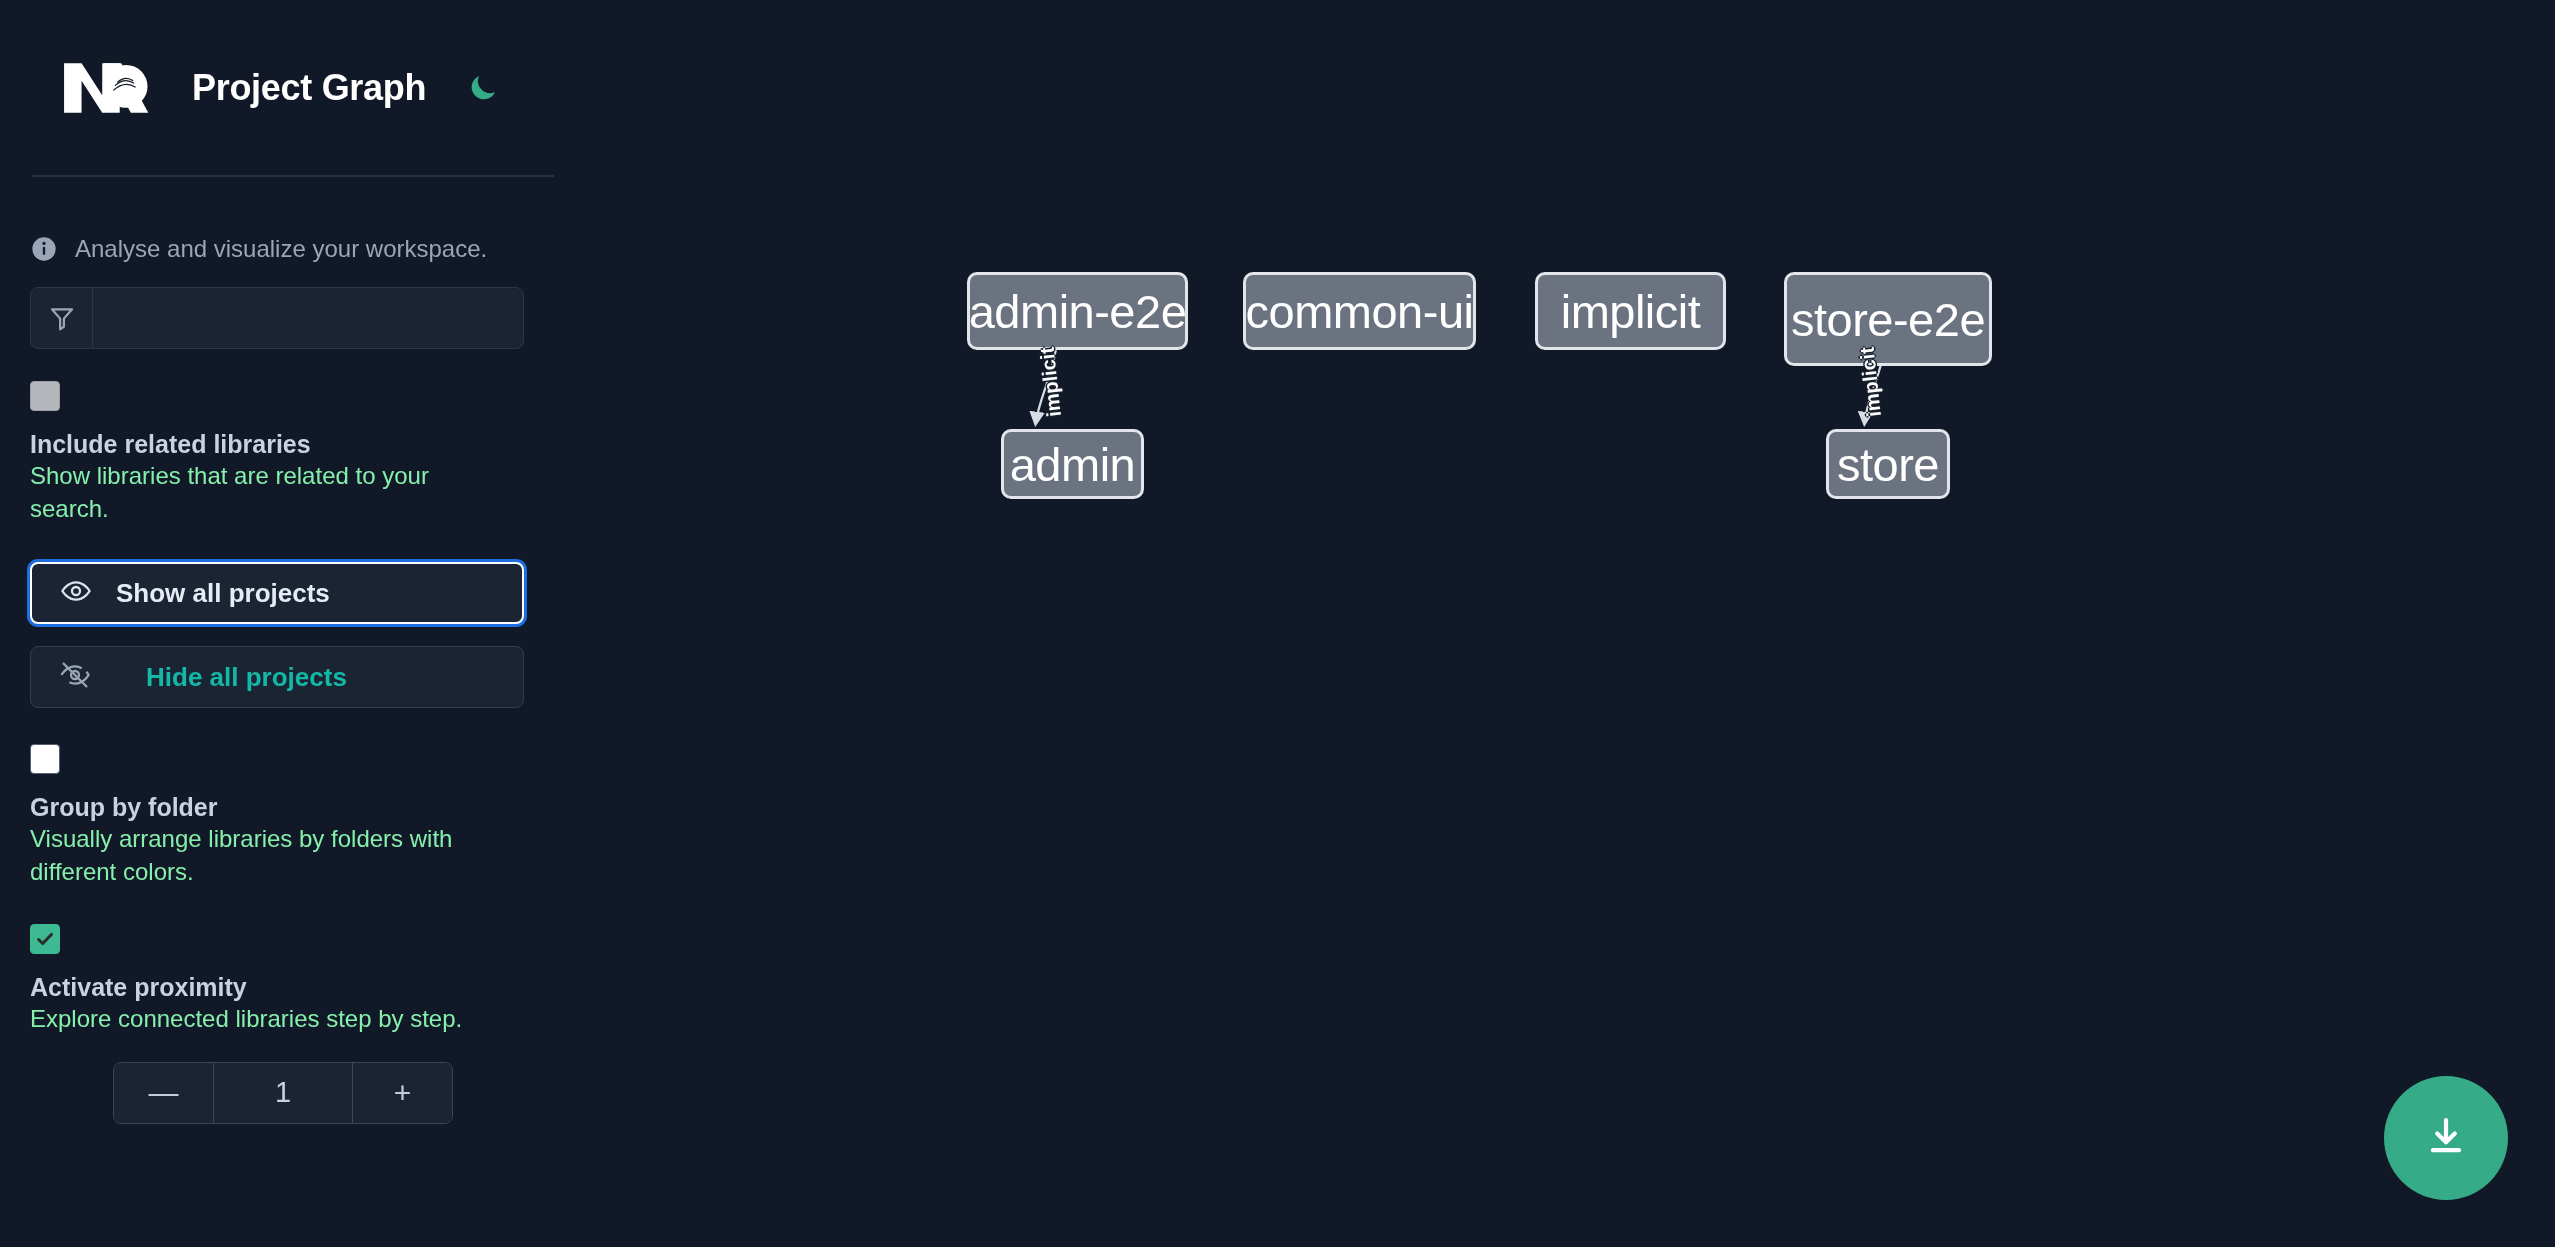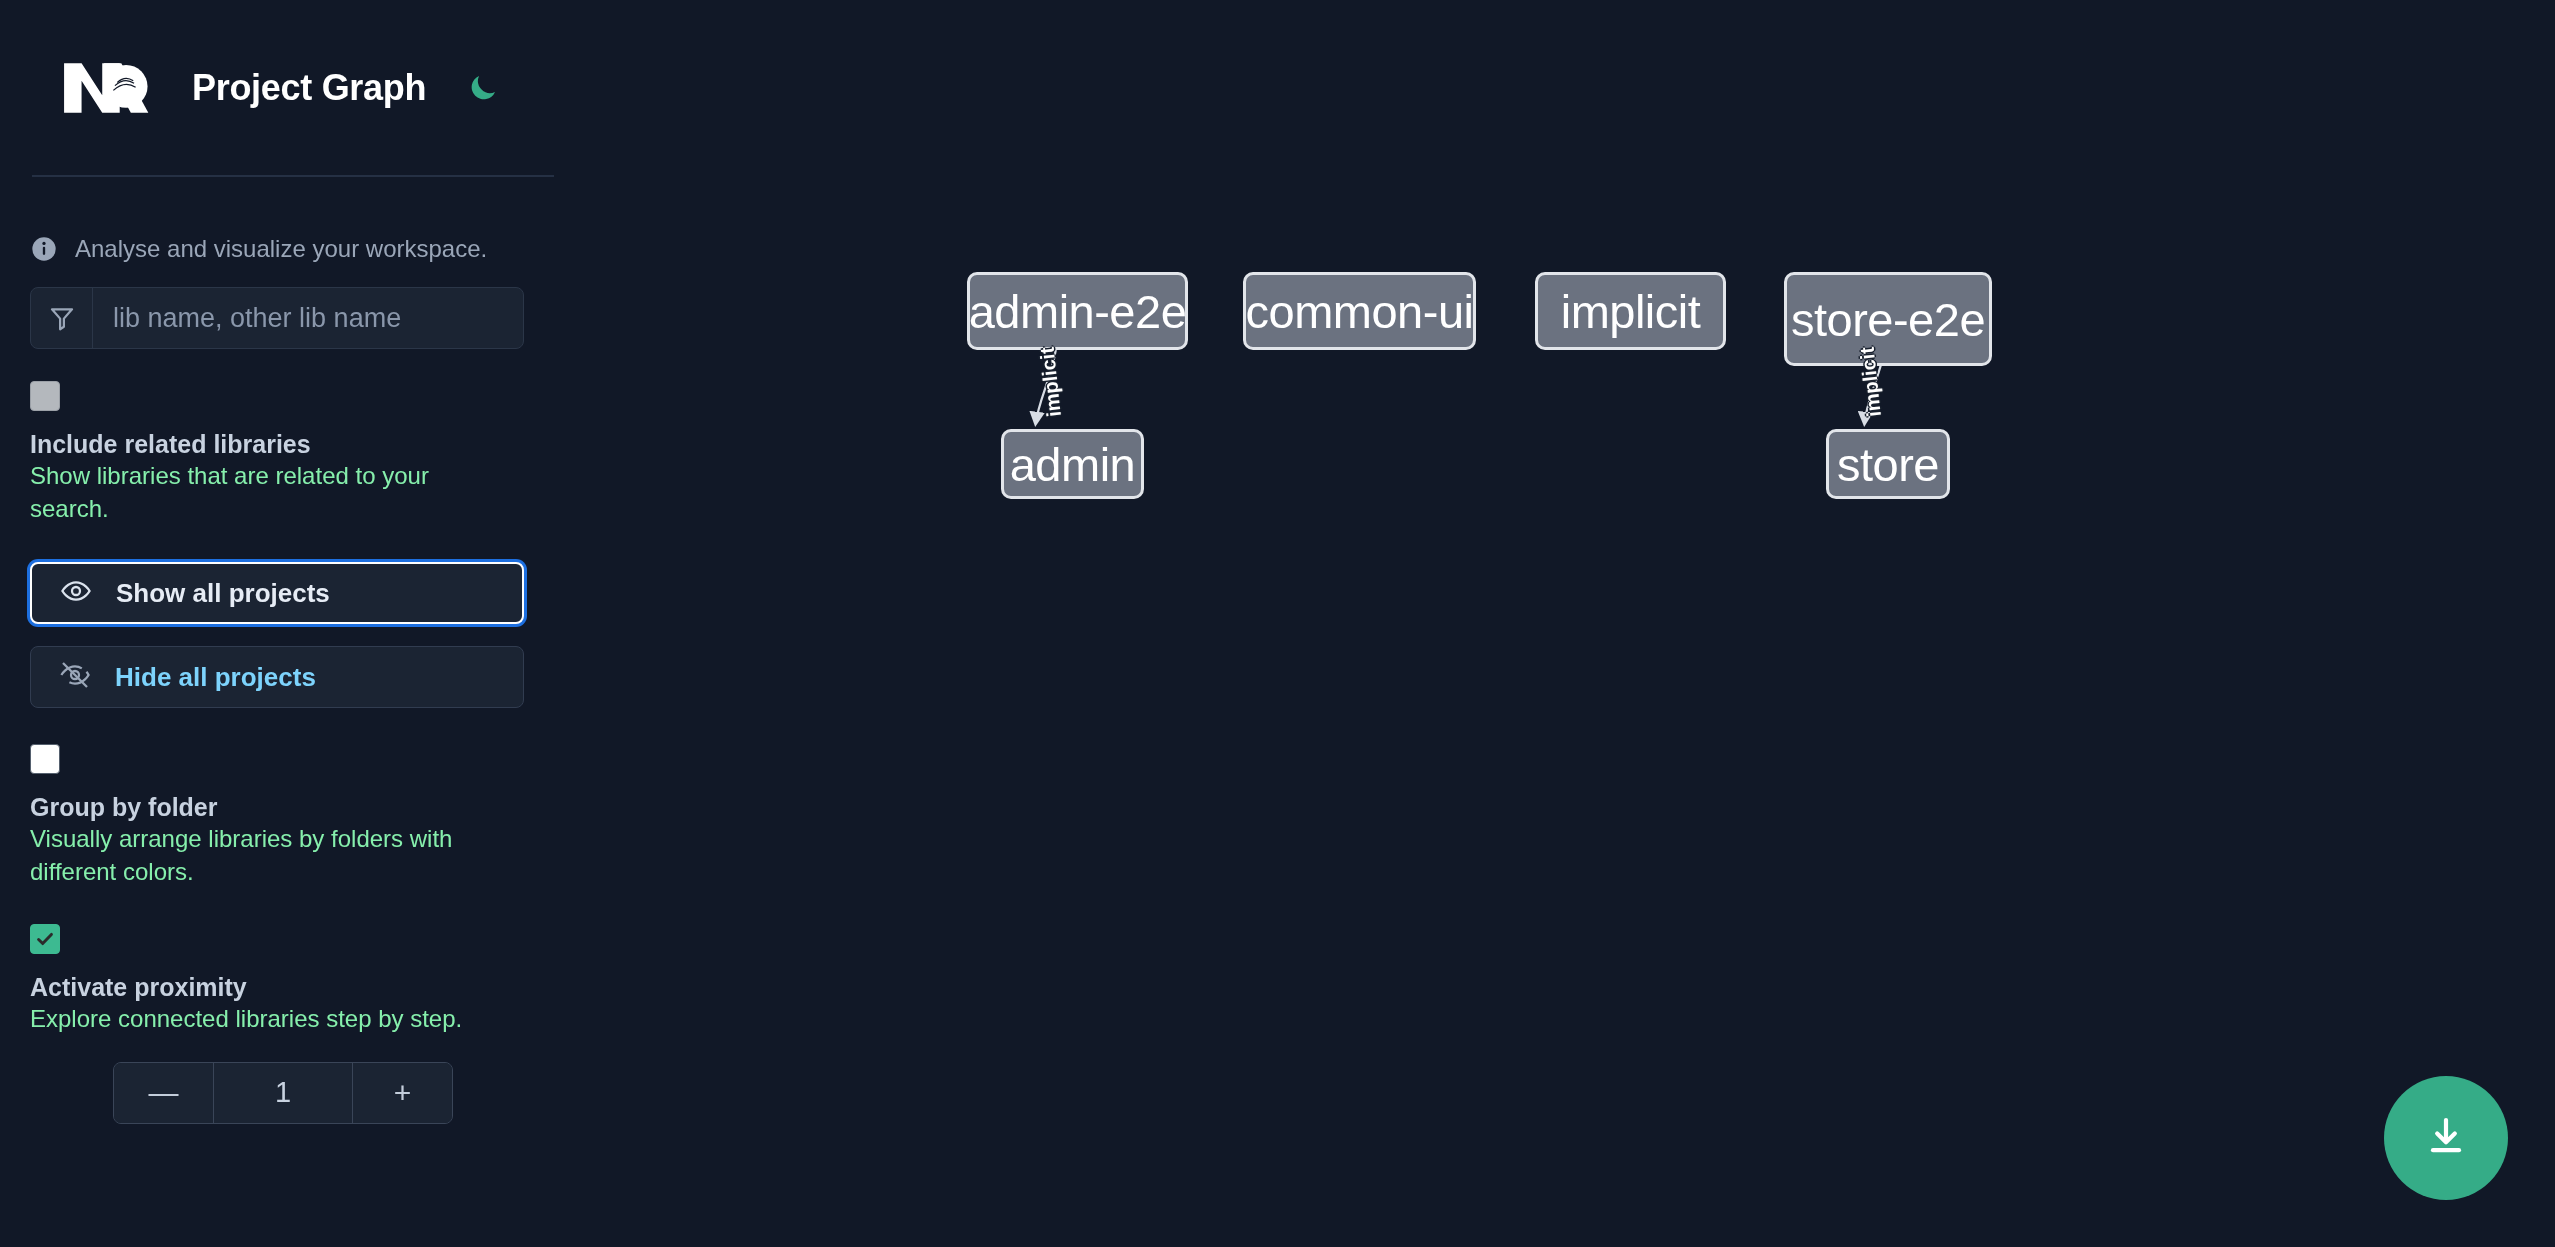--- a/index.html
+++ b/index.html
@@ -95,21 +95,21 @@
     border: 1px solid #313c50;
     border-radius: 8px;
     cursor: pointer;
   }
   .gbtn + .gbtn { margin-top: 22px; }
   .gbtn.focused {
     border: 2px solid #ffffff;
     box-shadow: 0 0 0 3px #1d6fe0;
   }
   .gbtn-label { font-size: 26px; font-weight: 700; color: #e6ecf5; }
-  .gbtn.muted .gbtn-label { color: #7dd3fc; }
+  .gbtn.muted .gbtn-label { color: #14b8a6; margin-left: 31px; }
 
   .stepper-row { padding: 26px 30px 0 113px; }
   .stepper {
     display: flex; width: 340px; height: 62px;
     border: 1px solid #3a4558; border-radius: 8px; overflow: hidden;
     background: #1b2433;
   }
   .step-btn {
     flex: 0 0 100px; display: flex; align-items: center; justify-content: center;
     font-size: 30px; color: #c3cddb; cursor: pointer;
@@ -206,21 +206,20 @@
         <span class="tagline-text">Analyse and visualize your workspace.</span>
       </div>
 
       <div class="filter-row">
         <div class="filter-box">
           <span class="filter-icon-cell">
             <svg width="30" height="30" viewBox="0 0 24 24" fill="none" stroke="#9aa6b8" stroke-width="1.8" stroke-linejoin="round">
               <path d="M4 5h16l-6.5 7.5V19l-3 2v-8.5z"></path>
             </svg>
           </span>
-          <input class="filter-input" type="text" placeholder="lib name, other lib name" style="">
         </div>
       </div>
 
       <div class="check-block">
         <span class="cbox grey"></span>
         <span class="check-texts">
           <span class="check-label">Include related libraries</span>
           <div class="check-desc">Show libraries that are related to your search.</div>
         </span>
       </div>

